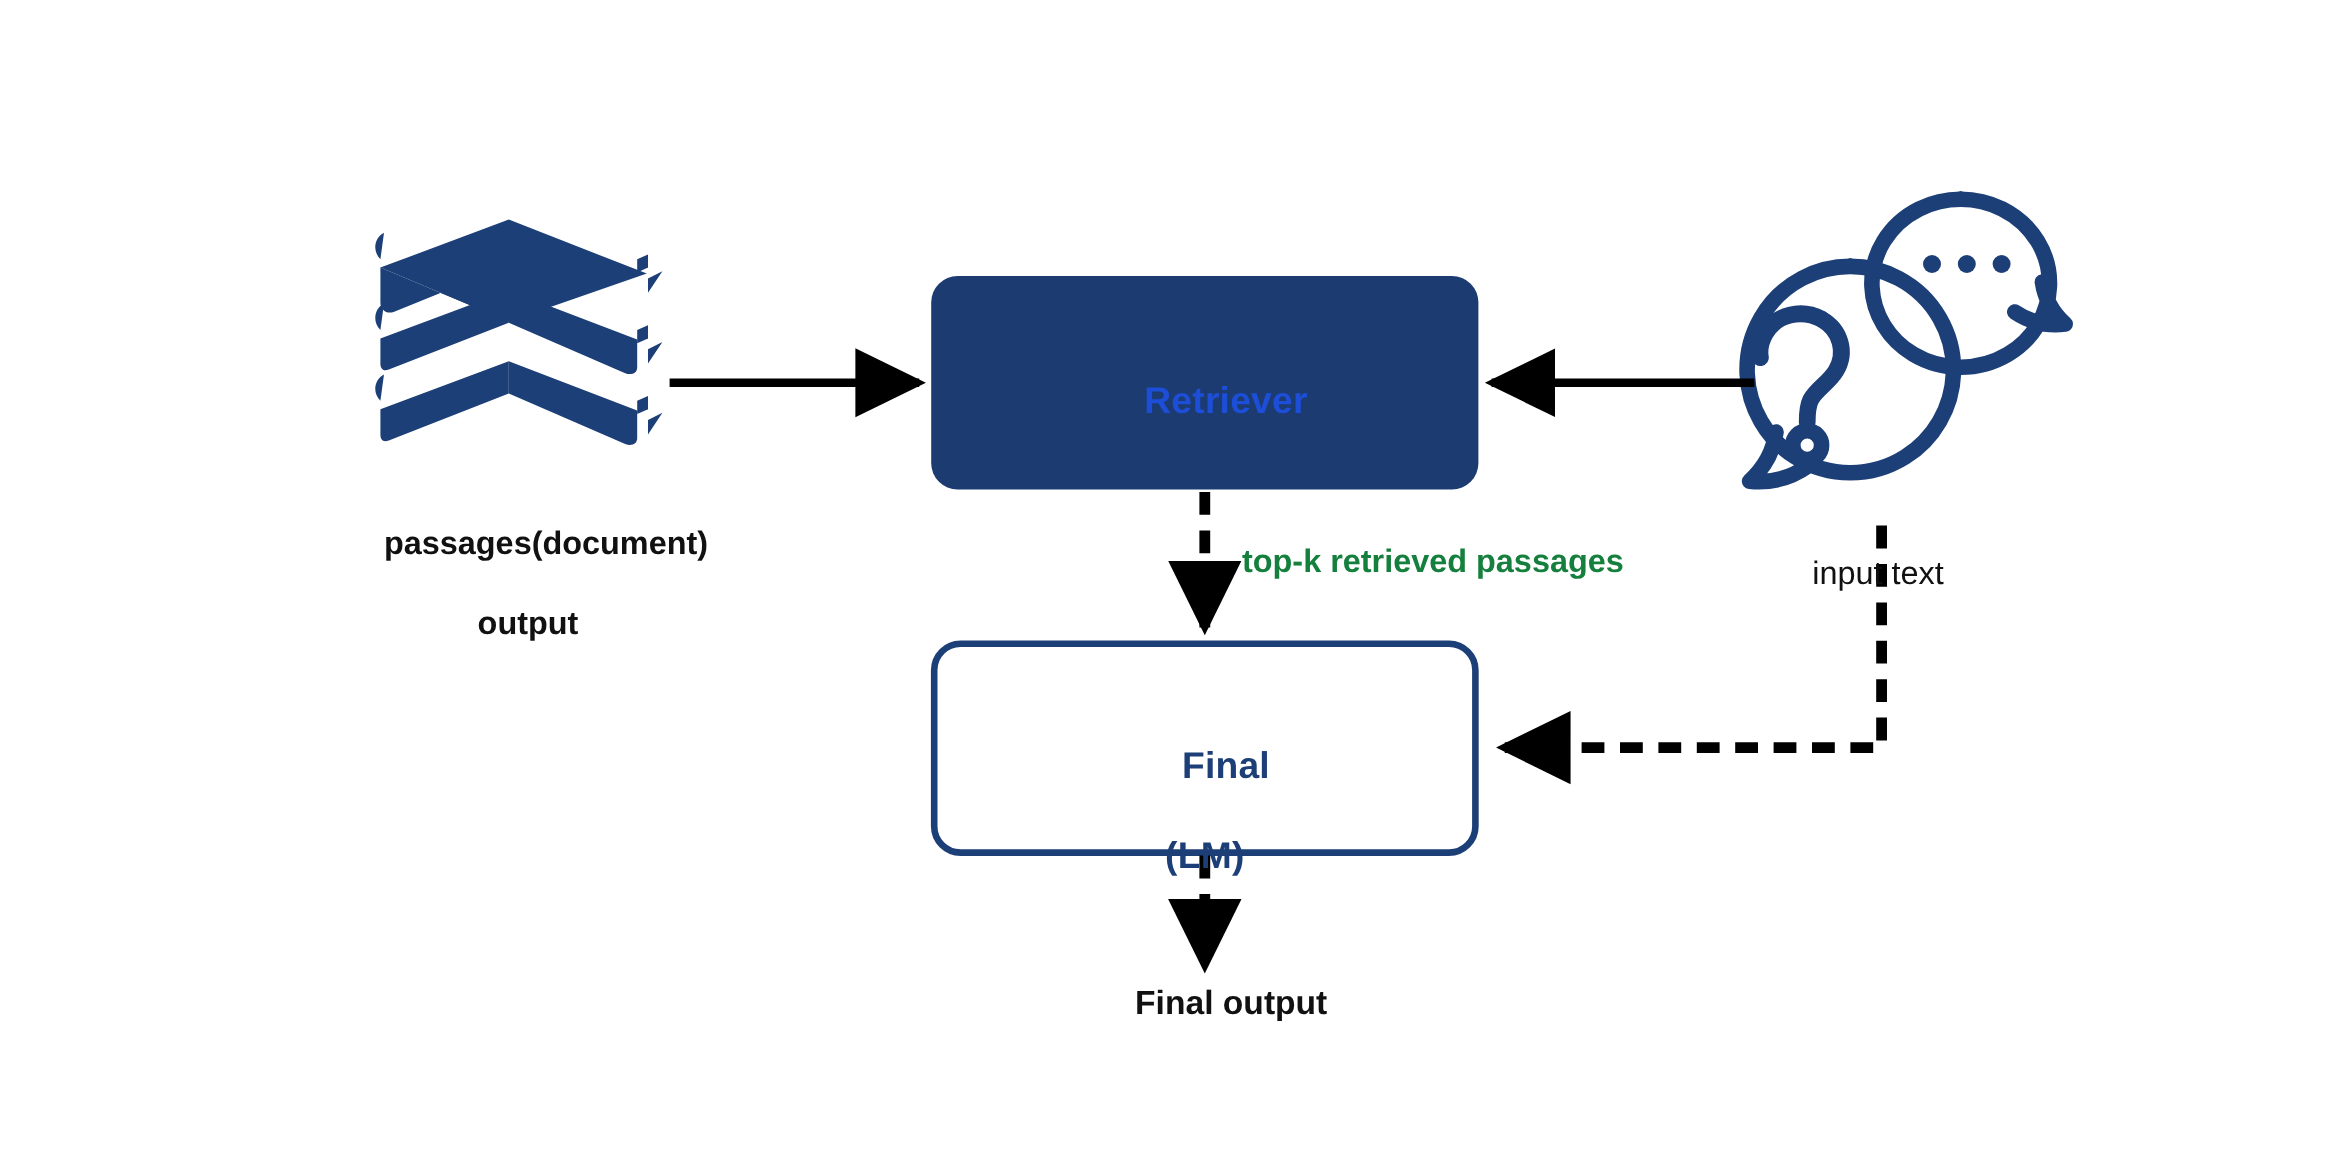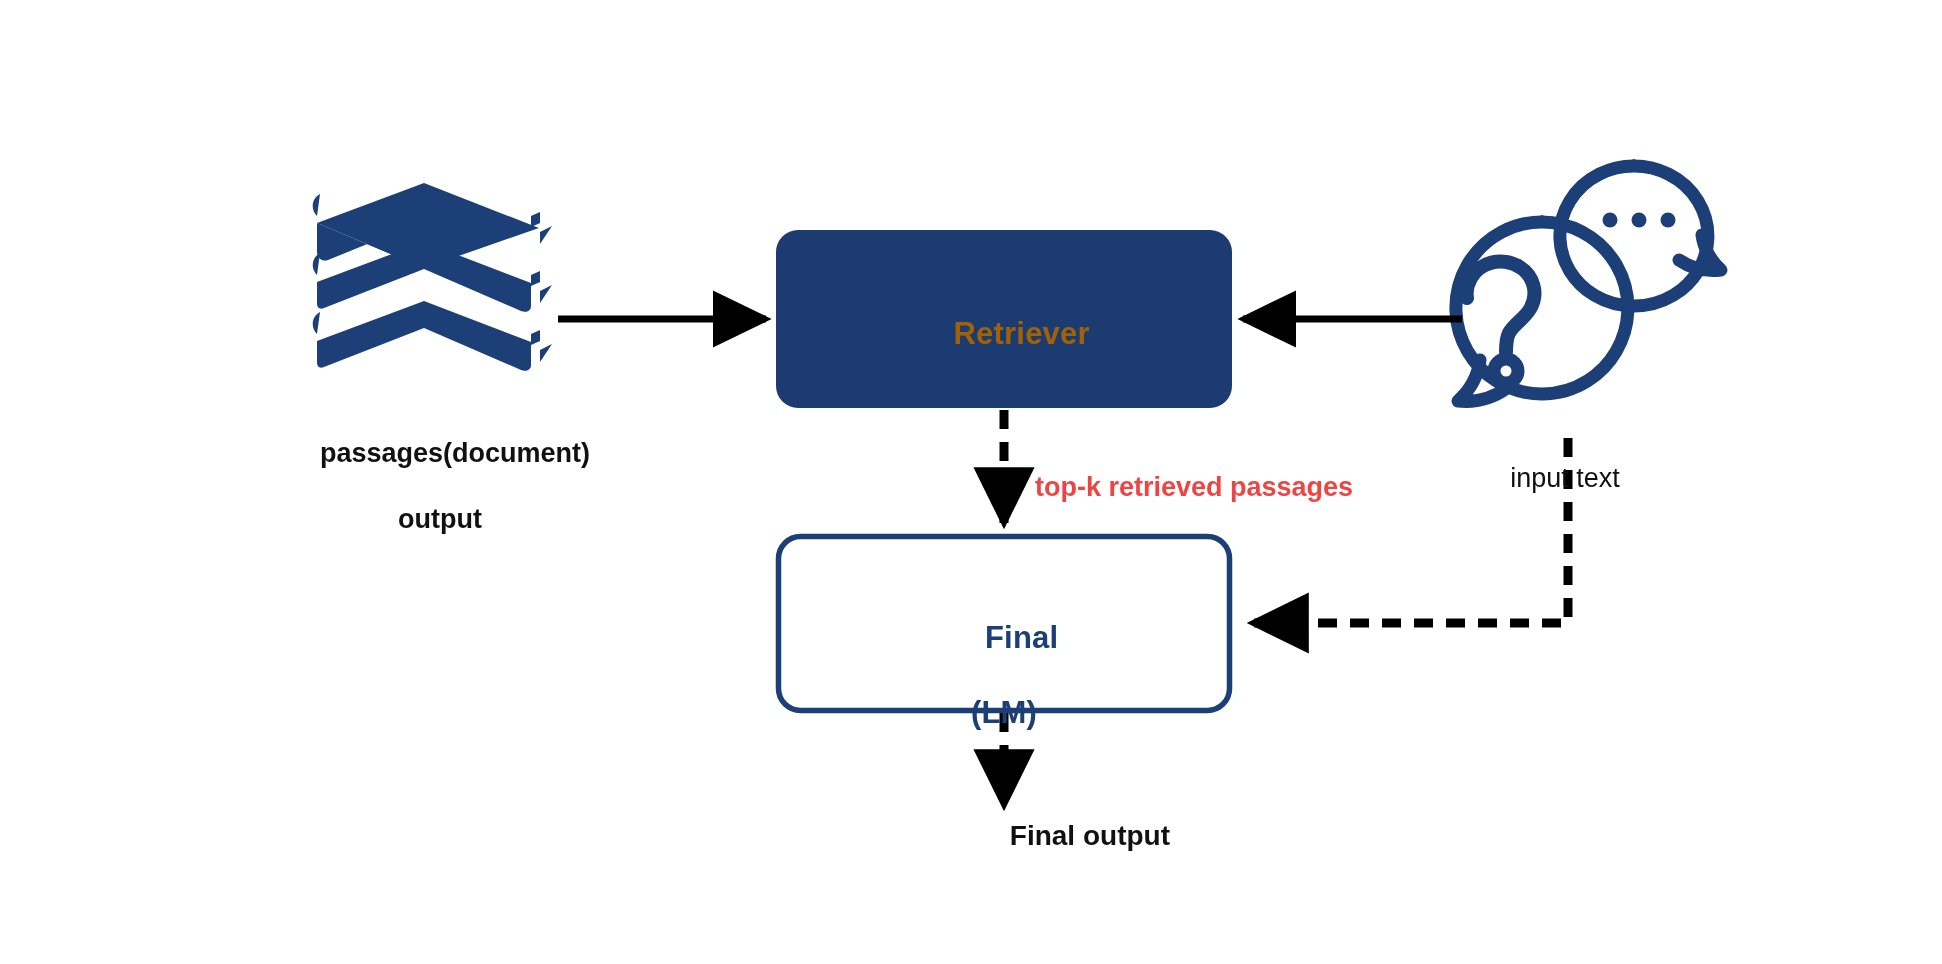--- a/index.html
+++ b/index.html
@@ -37,21 +37,21 @@
   .box-label {
     font-weight: bold;
     font-size: 31px;
     letter-spacing: 0.2px;
   }
   .box-label .l2 { display: block; }
   #retriever-label {
     left: 776px;
     top: 277px;
     width: 456px;
-    color: #a16207;
+    color: #1d4ed8;
   }
   #reader-label {
     left: 776px;
     top: 581px;
     width: 456px;
     color: #1d3f77;
   }
   #corpus-caption {
     left: 200px;
     top: 404px;
@@ -63,34 +63,33 @@
   #input-caption {
     left: 1440px;
     top: 418px;
     width: 250px;
     color: #111111;
     font-weight: normal;
     font-size: 27px;
     margin-top: 44px;
   }
   #final-output-caption {
-    left: 840px;
+    left: 861px;
     top: 819px;
     width: 330px;
     color: #111111;
     font-weight: bold;
     font-size: 28px;
-    text-align: right;
   }
   #topk-caption {
     left: 1035px;
-    top: 471px;
+    top: 452px;
     width: 380px;
     text-align: left;
-    color: #ef4444;
+    color: #15803d;
     font-weight: bold;
     font-size: 27px;
   }
 </style>
 </head>
 <body>
 
 <div id="diagram-root">
 
   <svg class="layer" viewBox="0 0 1942 964" xmlns="http://www.w3.org/2000/svg">

